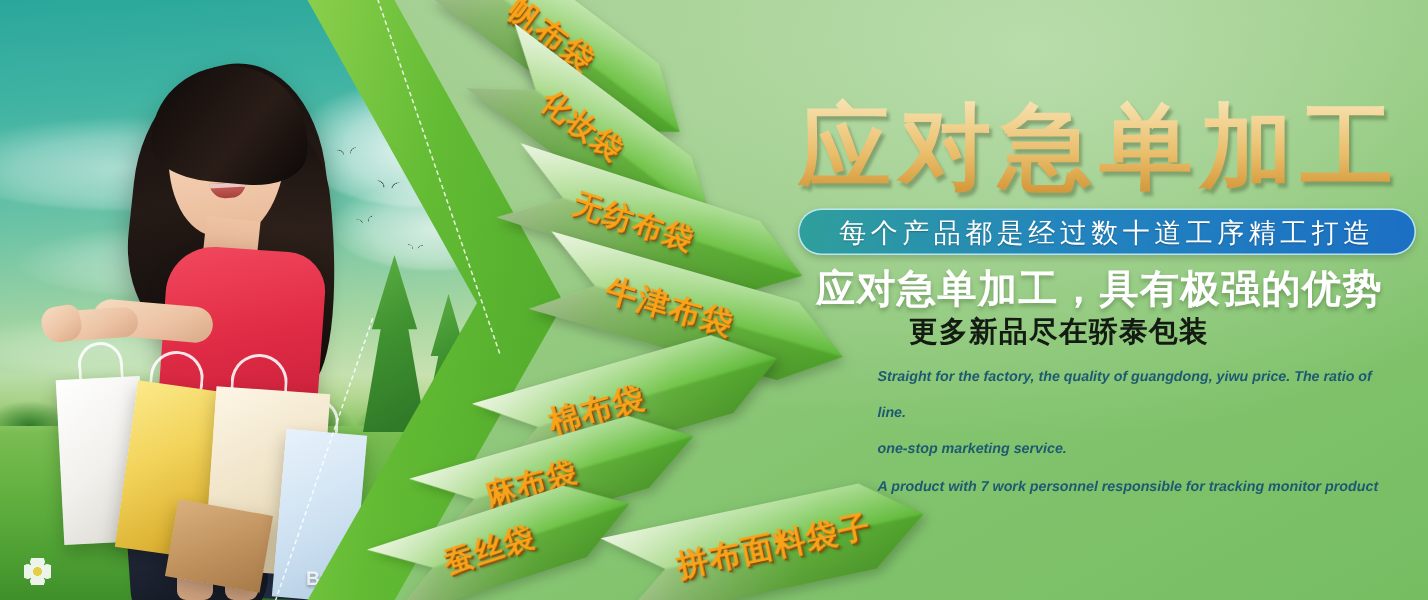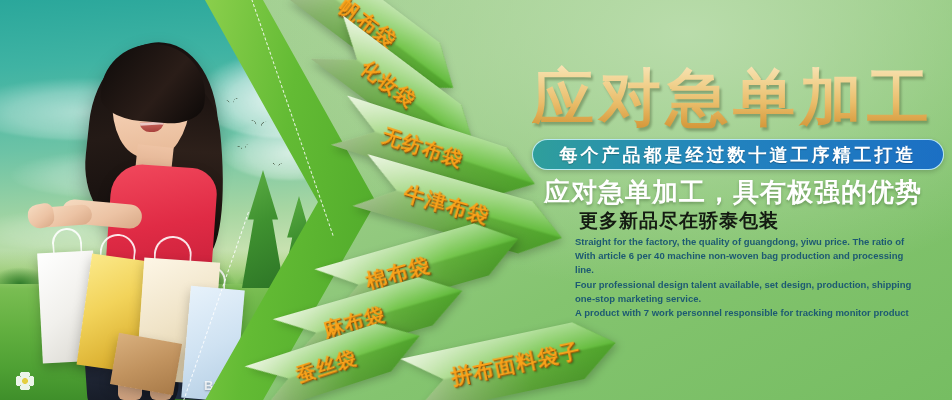--- a/index.html
+++ b/index.html
@@ -283,40 +283,40 @@
   .pill{
     position:absolute; left:10px; top:139px;
     width:412px; height:31px;
     border-radius:16px;
     background:linear-gradient(95deg,#2f9f9b 0%, #2385bd 42%, #1b6fc4 100%);
     border:1.5px solid rgba(198,240,248,.9);
     display:flex; align-items:center; justify-content:center;
     box-shadow:0 2px 5px rgba(0,0,0,.18);
   }
   .pill span{
-    color:#ffffff; font-size:18px; font-weight:700; letter-spacing:3px;
+    color:#ffffff; font-size:18px; font-weight:400; letter-spacing:3px;
     text-shadow:0 1px 1px rgba(0,0,0,.25);
   }
 
   .subhead{
     position:absolute; left:22px; top:175px;
     font-size:26px; font-weight:700; color:#ffffff; letter-spacing:1px;
     text-shadow:0 2px 3px rgba(40,70,30,.35);
   }
   .tagline{
-    position:absolute; left:57px; top:208px;
+    position:absolute; left:84px; top:208px;
     font-size:19px; font-weight:700; color:#141b12; letter-spacing:1px;
   }
 
   .para{
     position:absolute; left:52px; top:234px; width:360px;
     font-size:9.5px; line-height:13.2px; font-weight:700;
     color:#1d5a72;
   }
-  .para p{ margin:1px; }
+  .para p{ margin:11px;font-style:italic; }
 </style>
 </head>
 <body>
 
 <div class="banner">
 
   <div class="photo-panel">
     <div class="sky"></div>
     <div class="cloud c1"></div>
     <div class="cloud c2"></div>
@@ -414,21 +414,19 @@
 
     <div class="pill">
       <span>每个产品都是经过数十道工序精工打造</span>
     </div>
 
     <div class="subhead">应对急单加工，具有极强的优势</div>
     <div class="tagline">更多新品尽在骄泰包装</div>
 
     <div class="para">
       <p>Straight for the factory, the quality of guangdong, yiwu price. The ratio of</p>
-      <p>With article 6 per 40 machine non-woven bag production and processing</p>
       <p>line.</p>
-      <p>Four professional design talent available, set design, production, shipping</p>
       <p>one-stop marketing service.</p>
       <p>A product with 7 work personnel responsible for tracking monitor product</p>
     </div>
   </div>
 
 </div>
 
 </body></html>

